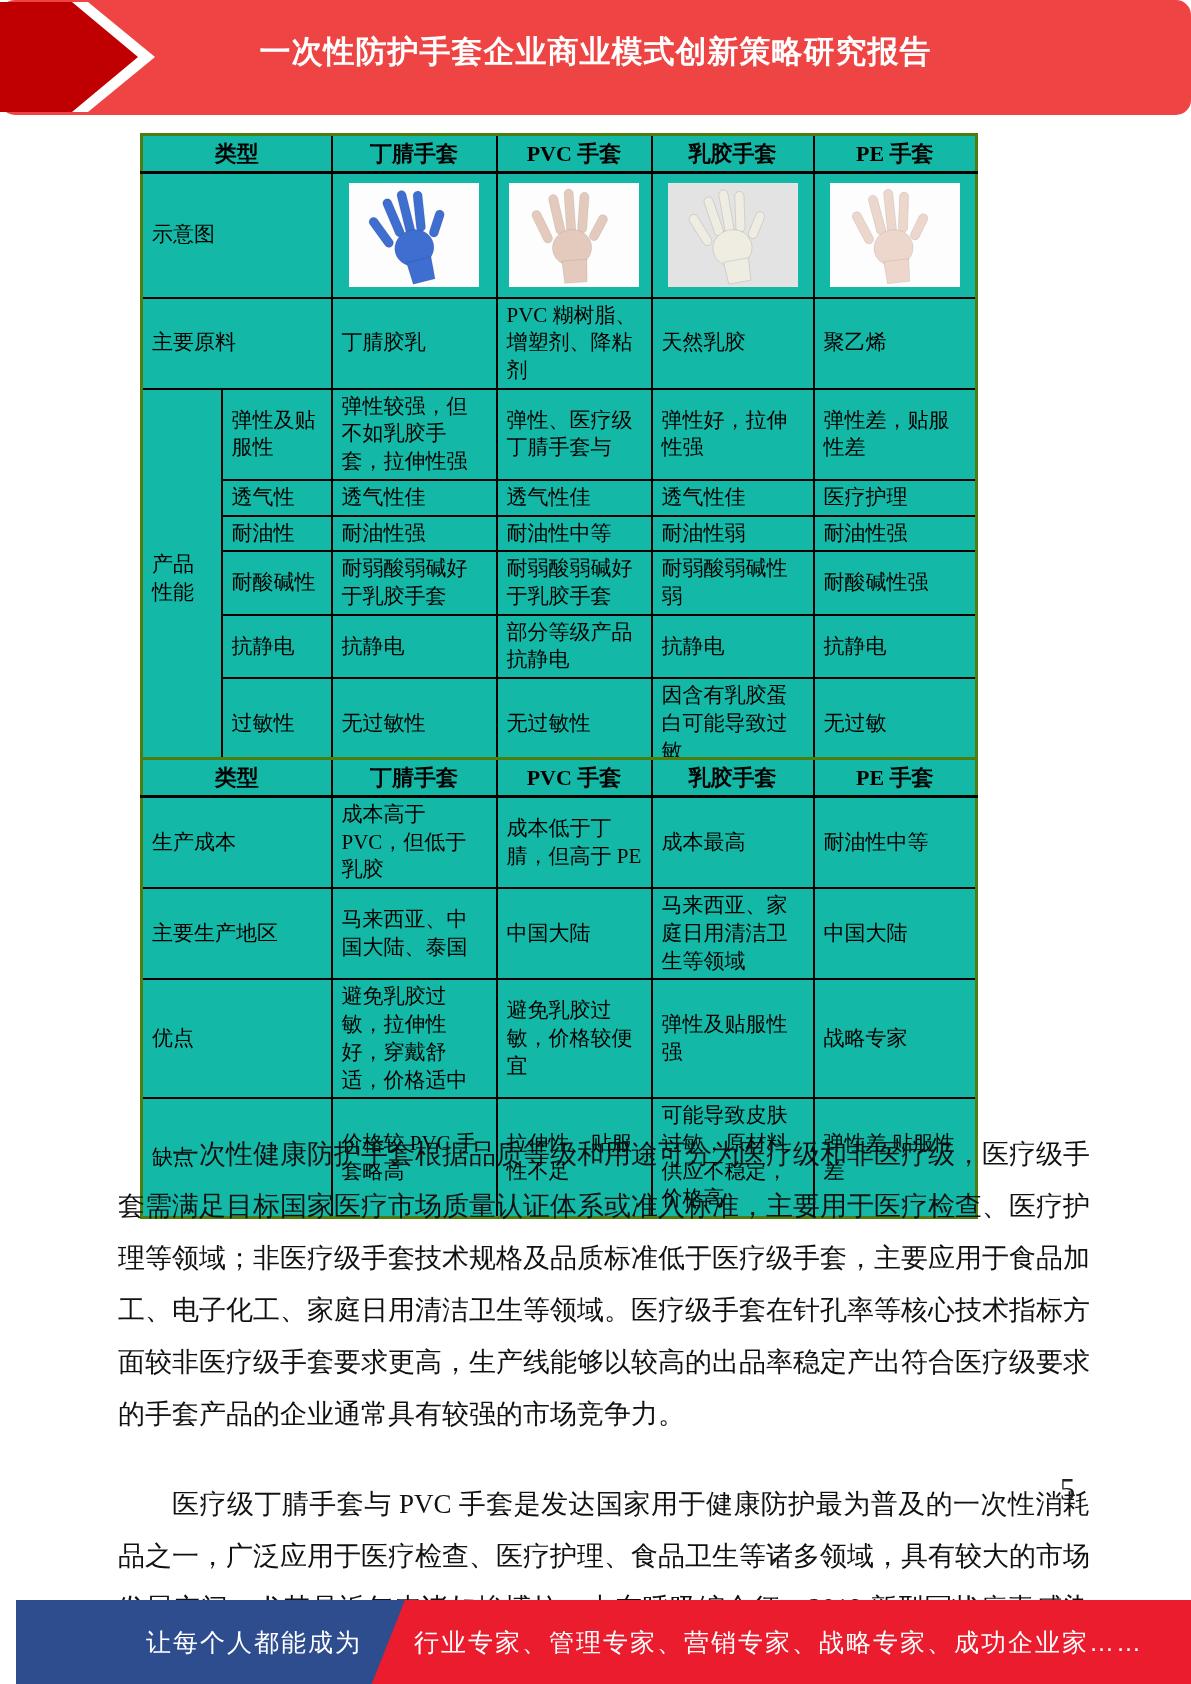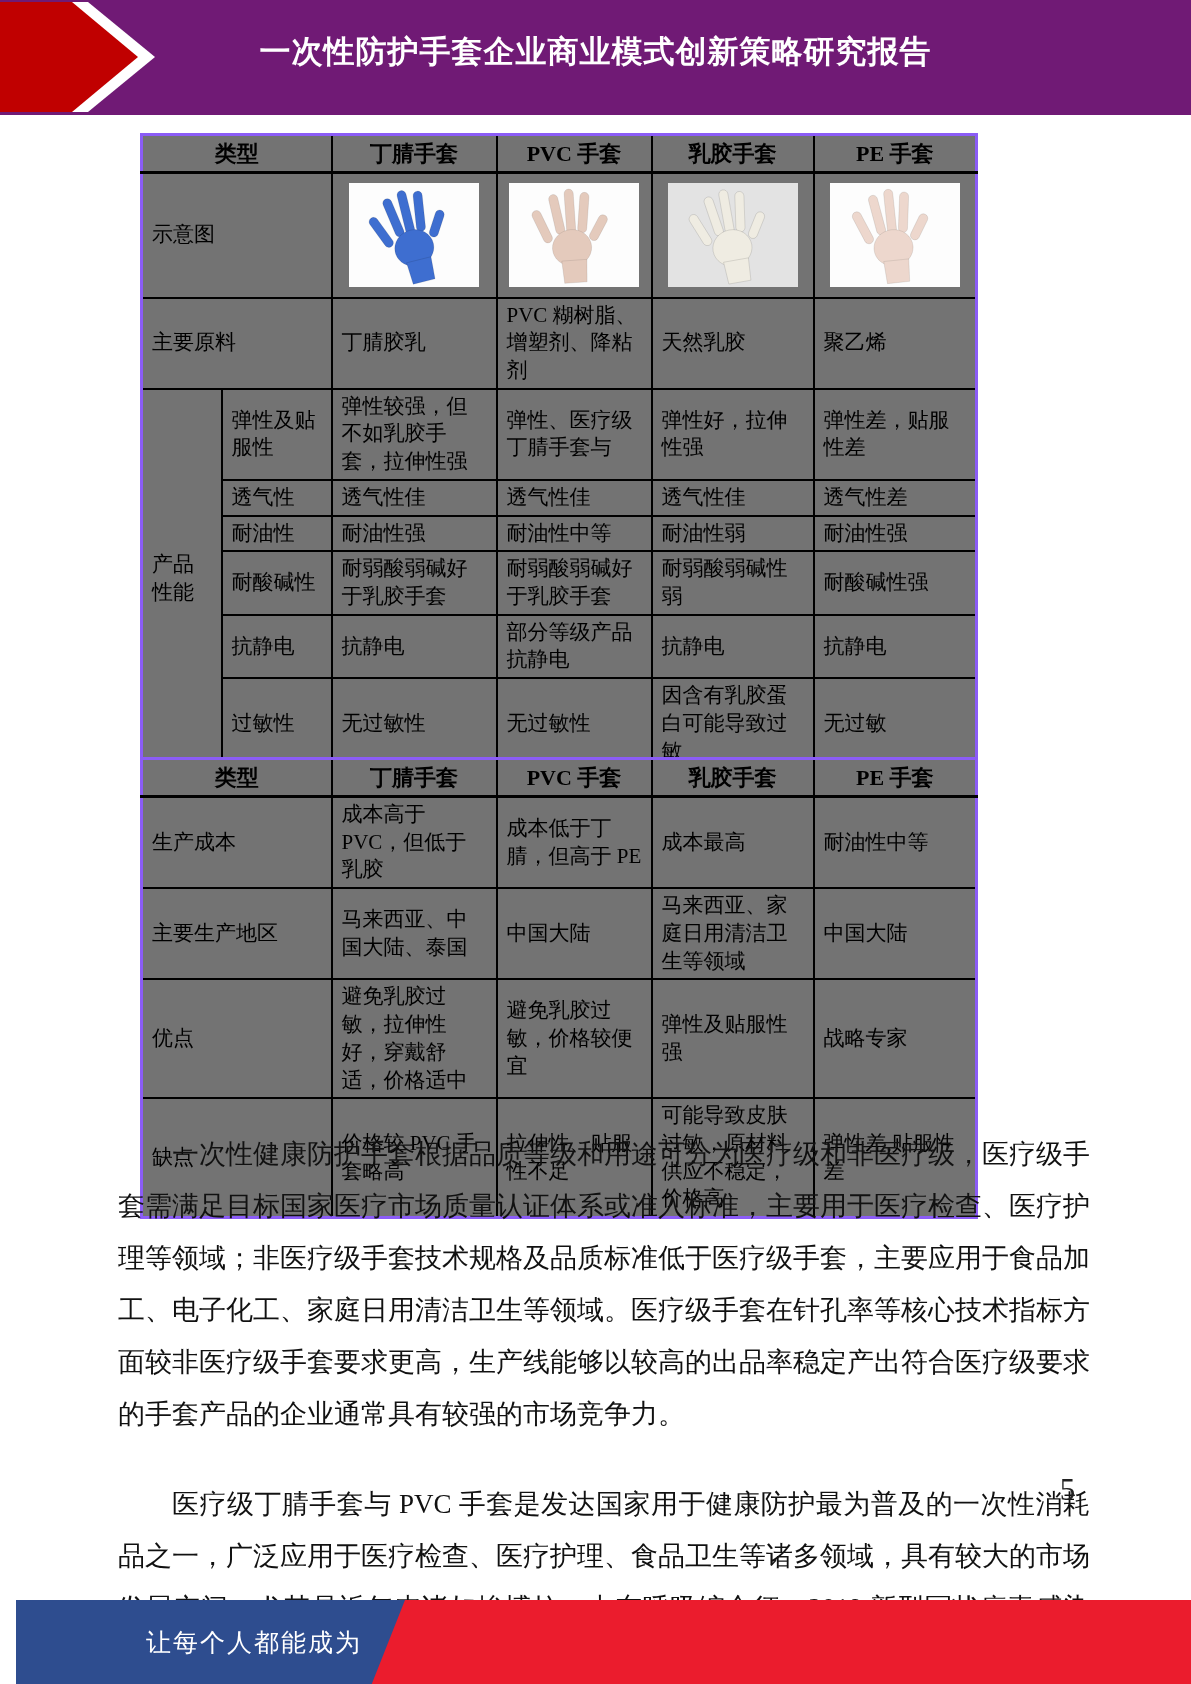--- a/index.html
+++ b/index.html
@@ -15,21 +15,21 @@
   .header-title{
     position:absolute;left:0;top:0;width:100%;height:104px;
     display:flex;align-items:center;justify-content:center;
     color:#fff;font-weight:bold;font-size:31px;letter-spacing:1px;
     font-family:"Liberation Sans", sans-serif;
   }
 
   
   .table-wrap-1{position:absolute;top:133px;left:140px;}
   .table-wrap-2{position:absolute;top:757px;left:140px;}
-  table.cmp{border-collapse:collapse;table-layout:fixed;width:835px;background:#737373;border:3px solid #8b5cf6;}
+  table.cmp{border-collapse:collapse;table-layout:fixed;width:835px;background:#14b8a6;border:3px solid #4d7c0f;}
   table.cmp td, table.cmp th{
     border:2px solid #000;padding:3px 9px;font-size:21px;line-height:1.32;
     vertical-align:middle;text-align:left;overflow:hidden;
   }
   table.cmp th{text-align:center;font-weight:bold;font-size:22px;border-bottom:3px solid #000;}
   td.perf-label{padding:3px 5px;}
   td.sub-label{padding:3px 6px;}
   td.img-cell{padding:2px;}
 
   .glove-img{width:130px;height:104px;margin:0 auto;background:#fdfdfd;
@@ -75,21 +75,21 @@
       <rect x="66" y="10" width="13" height="58" rx="6.5" transform="rotate(8 72.5 39)"></rect>
       <rect x="86" y="42" width="13" height="40" rx="6.5" transform="rotate(32 92.5 62)"></rect>
       <ellipse cx="53" cy="88" rx="28" ry="26"></ellipse>
       <path d="M37 106 L73 106 L71 138 L39 138 Z"></path>
     </g>
   </defs>
 </svg>
 
 <div class="page">
 
-  <div class="header" style="background-color: #701a75;">
+  <div class="header" style="background-color: #ef4444; border-radius: 15px;">
     <svg class="header-arrow" viewBox="0 0 170 115">
       <polygon points="0,2 88,2 155,57 88,112 0,112" fill="#ffffff"></polygon>
       <polygon points="0,2 72,2 138,57 72,112 0,112" fill="#C00000"></polygon>
     </svg>
     <div class="header-title">一次性防护手套企业商业模式创新策略研究报告</div>
   </div>
 
   <div class="table-wrap-1">
     <table class="cmp">
       <colgroup>
@@ -152,21 +152,21 @@
         <td>弹性较强，但不如乳胶手套，拉伸性强</td>
         <td>弹性、医疗级丁腈手套与</td>
         <td>弹性好，拉伸性强</td>
         <td>弹性差，贴服性差</td>
       </tr>
       <tr style="height:32px">
         <td class="sub-label">透气性</td>
         <td>透气性佳</td>
         <td>透气性佳</td>
         <td>透气性佳</td>
-        <td>透气性差</td>
+        <td>医疗护理</td>
       </tr>
       <tr style="height:32px">
         <td class="sub-label">耐油性</td>
         <td>耐油性强</td>
         <td>耐油性中等</td>
         <td>耐油性弱</td>
         <td>耐油性强</td>
       </tr>
       <tr style="height:50px">
         <td class="sub-label">耐酸碱性</td>
@@ -255,15 +255,16 @@
   </div>
 
   <div class="page-number">5</div>
 
   <div class="footer">
     <svg width="1191" height="96" viewBox="0 0 1191 96">
       <rect x="0" y="0" width="560" height="96" fill="#2E4D8F"></rect>
       <polygon points="389,0 1191,0 1191,96 351,96" fill="#EB1C2D"></polygon>
     </svg>
     <div class="footer-left-text">让每个人都能成为</div>
+    <div class="footer-right-text">行业专家、管理专家、营销专家、战略专家、成功企业家……</div>
   </div>
 
 </div>
 
 </body></html>

